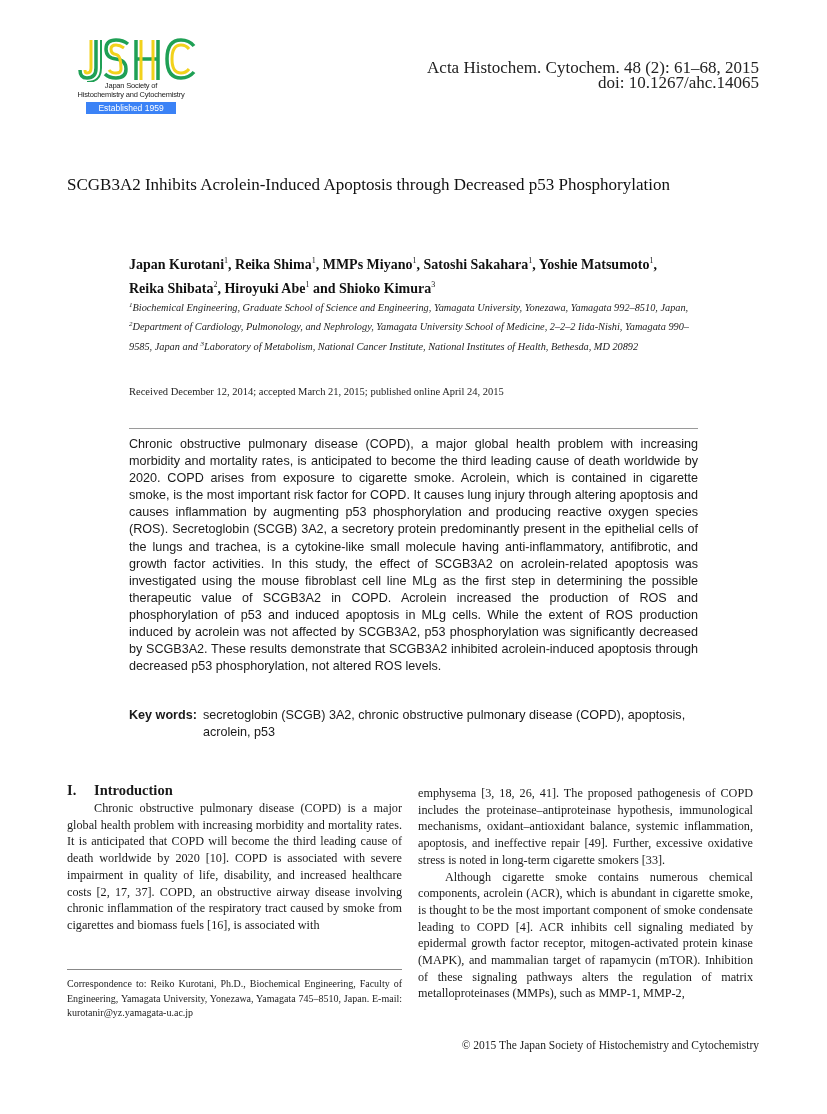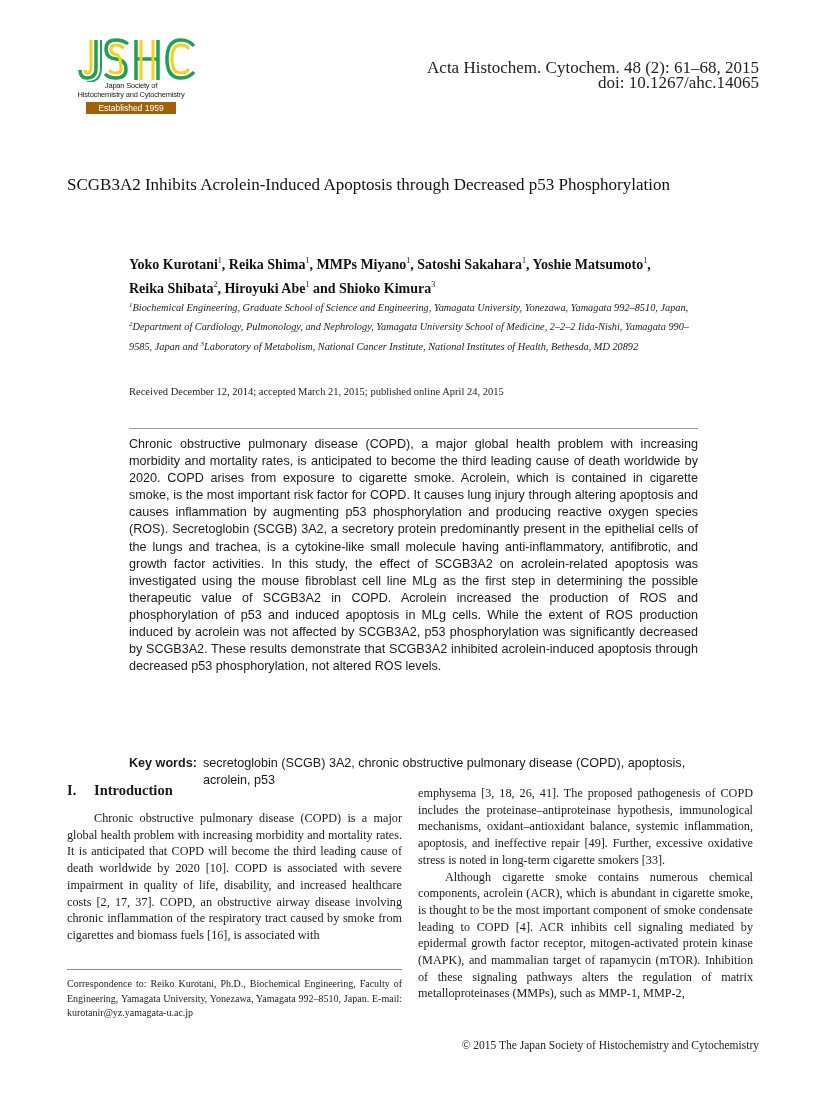--- a/index.html
+++ b/index.html
@@ -2,44 +2,44 @@
 <html><head>
 <meta charset="utf-8">
 <style>
   html, body { margin: 0; padding: 0; background: #ffffff; }
   body { width: 827px; height: 1114px; position: relative; overflow: hidden; color: #1a1a1a; }
 
   
   .logo { position: absolute; left: 66px; top: 38px; width: 130px; }
   .logo-mark { display: block; width: 118px; height: 44px; margin-left: 12px; }
   .logo-sub { font-family: "Liberation Sans", sans-serif; font-size: 7.5px; line-height: 8.5px; text-align: center; color: #222; letter-spacing: -0.2px; width: 130px; }
-  .logo-est { margin: 3px auto 16px auto; width: 90px; background: #a16207; color: #fff; font-family: "Liberation Sans", sans-serif; font-size: 8.5px; text-align: center; line-height: 12px; height: 12px; }
+  .logo-est { margin: 3px auto 16px auto; width: 90px; background: #3b82f6; color: #fff; font-family: "Liberation Sans", sans-serif; font-size: 8.5px; text-align: center; line-height: 12px; height: 12px; }
 
   .journal { position: absolute; right: 68px; top: 60px; text-align: right; font-family: "Liberation Serif", serif; font-size: 17px; line-height: 15px; color: #222; }
 
   .title { position: absolute; left: 67px; top: 174px; width: 640px; font-family: "Liberation Serif", serif; font-weight: normal; font-size: 17px; line-height: 22px; color: #111; }
 
   .authors { position: absolute; left: 129px; top: 251px; width: 620px; font-family: "Liberation Serif", serif; font-weight: bold; font-size: 14px; line-height: 20px; color: #111; }
   .authors sup { font-size: 8px; font-weight: normal; }
 
   .affil { position: absolute; left: 129px; top: 297px; width: 580px; font-family: "Liberation Serif", serif; font-style: italic; font-size: 10.3px; line-height: 16px; color: #222; }
   .affil sup { font-size: 7px; }
 
   .received { position: absolute; left: 129px; top: 386px; font-family: "Liberation Serif", serif; font-size: 10.5px; color: #222; }
 
   .abs-rule { position: absolute; left: 129px; width: 569px; height: 1px; background: #9a9a9a; }
   .abstract { position: absolute; left: 129px; top: 436px; width: 569px; font-family: "Liberation Sans", sans-serif; font-size: 12.6px; line-height: 17.1px; text-align: justify; color: #1a1a1a; }
 
-  .keywords { position: absolute; left: 129px; top: 707px; width: 590px; font-family: "Liberation Sans", sans-serif; font-size: 12.6px; line-height: 17px; color: #1a1a1a; display: flex; margin-top: 48px; }
+  .keywords { position: absolute; left: 129px; top: 707px; width: 590px; font-family: "Liberation Sans", sans-serif; font-size: 12.6px; line-height: 17px; color: #1a1a1a; display: flex; }
   .kw-label { font-weight: bold; white-space: nowrap; margin-right: 6px; }
 
   .col { position: absolute; font-family: "Liberation Serif", serif; font-size: 12.2px; line-height: 16.7px; text-align: justify; color: #1a1a1a; }
   .col-left { left: 67px; top: 781px; width: 335px; }
   .col-right { left: 418px; top: 775px; width: 335px; margin-top: 10px; }
-  .section-h { font-weight: bold; font-size: 14.5px; line-height: 18px; margin-bottom: 11px; }
+  .section-h { font-weight: bold; font-size: 14.5px; line-height: 18px; margin-bottom: 1px; }
   .section-h .num { display: inline-block; width: 27px; }
   .indent { text-indent: 27px; }
   .p { margin: 0; }
 
   .foot-rule { position: absolute; left: 67px; top: 969px; width: 335px; height: 1px; background: #888; }
   .footnote { position: absolute; left: 67px; top: 977px; width: 335px; font-family: "Liberation Serif", serif; font-size: 10px; line-height: 14.5px; text-align: justify; color: #222; }
 
   .copyright { position: absolute; right: 68px; top: 1039px; font-family: "Liberation Serif", serif; font-size: 11.5px; color: #222; }
 </style>
 </head>
@@ -68,21 +68,21 @@
   <div class="logo-est">Established 1959</div>
 </div>
 
 <div class="journal">
   <div>Acta Histochem. Cytochem. 48 (2): 61–68, 2015</div>
   <div>doi: 10.1267/ahc.14065</div>
 </div>
 
 <div class="title">SCGB3A2 Inhibits Acrolein-Induced Apoptosis through Decreased p53 Phosphorylation</div>
 
-<div class="authors" id="authors"><span>Yoko Kurotani</span><sup>1</sup>, <span>Reika Shima</span><sup>1</sup>, <span>MMPs Miyano</span><sup>1</sup>, <span>Satoshi Sakahara</span><sup>1</sup>, <span>Yoshie Matsumoto</span><sup>1</sup>, <br><span>Reika Shibata</span><sup>2</sup>, <span>Hiroyuki Abe</span><sup>1</sup> and <span>Shioko Kimura</span><sup>3</sup></div>
+<div class="authors" id="authors"><span>Japan Kurotani</span><sup>1</sup>, <span>Reika Shima</span><sup>1</sup>, <span>MMPs Miyano</span><sup>1</sup>, <span>Satoshi Sakahara</span><sup>1</sup>, <span>Yoshie Matsumoto</span><sup>1</sup>, <br><span>Reika Shibata</span><sup>2</sup>, <span>Hiroyuki Abe</span><sup>1</sup> and <span>Shioko Kimura</span><sup>3</sup></div>
 
 <div class="affil" id="affils"><sup>1</sup><span>Biochemical Engineering, Graduate School of Science and Engineering, Yamagata University, Yonezawa, Yamagata 992–8510, Japan, </span><sup>2</sup><span>Department of Cardiology, Pulmonology, and Nephrology, Yamagata University School of Medicine, 2–2–2 Iida-Nishi, Yamagata 990–9585, Japan and </span><sup>3</sup><span>Laboratory of Metabolism, National Cancer Institute, National Institutes of Health, Bethesda, MD 20892</span></div>
 
 <div class="received">Received December 12, 2014; accepted March 21, 2015; published online April 24, 2015</div>
 
 <div class="abs-rule" style="top:428px;"></div>
 <div class="abstract">Chronic obstructive pulmonary disease (COPD), a major global health problem with increasing morbidity and mortality rates, is anticipated to become the third leading cause of death worldwide by 2020. COPD arises from exposure to cigarette smoke. Acrolein, which is contained in cigarette smoke, is the most important risk factor for COPD. It causes lung injury through altering apoptosis and causes inflammation by augmenting p53 phosphorylation and producing reactive oxygen species (ROS). Secretoglobin (SCGB) 3A2, a secretory protein predominantly present in the epithelial cells of the lungs and trachea, is a cytokine-like small molecule having anti-inflammatory, antifibrotic, and growth factor activities. In this study, the effect of SCGB3A2 on acrolein-related apoptosis was investigated using the mouse fibroblast cell line MLg as the first step in determining the possible therapeutic value of SCGB3A2 in COPD. Acrolein increased the production of ROS and phosphorylation of p53 and induced apoptosis in MLg cells. While the extent of ROS production induced by acrolein was not affected by SCGB3A2, p53 phosphorylation was significantly decreased by SCGB3A2. These results demonstrate that SCGB3A2 inhibited acrolein-induced apoptosis through decreased p53 phosphorylation, not altered ROS levels.</div>
 
 <div class="keywords">
   <span class="kw-label">Key words:</span>
@@ -95,15 +95,15 @@
   </div>
   <p class="p indent">Chronic obstructive pulmonary disease (COPD) is a major global health problem with increasing morbidity and mortality rates. It is anticipated that COPD will become the third leading cause of death worldwide by 2020 [10]. COPD is associated with severe impairment in quality of life, disability, and increased healthcare costs [2, 17, 37]. COPD, an obstructive airway disease involving chronic inflammation of the respiratory tract caused by smoke from cigarettes and biomass fuels [16], is associated with</p>
 </div>
 
 <div class="col col-right">
   <p class="p">emphysema [3, 18, 26, 41]. The proposed pathogenesis of COPD includes the proteinase–antiproteinase hypothesis, immunological mechanisms, oxidant–antioxidant balance, systemic inflammation, apoptosis, and ineffective repair [49]. Further, excessive oxidative stress is noted in long-term cigarette smokers [33].</p>
   <p class="p indent">Although cigarette smoke contains numerous chemical components, acrolein (ACR), which is abundant in cigarette smoke, is thought to be the most important component of smoke condensate leading to COPD [4]. ACR inhibits cell signaling mediated by epidermal growth factor receptor, mitogen-activated protein kinase (MAPK), and mammalian target of rapamycin (mTOR). Inhibition of these signaling pathways alters the regulation of matrix metalloproteinases (MMPs), such as MMP-1, MMP-2,</p>
 </div>
 
 <div class="foot-rule"></div>
-<div class="footnote">Correspondence to: Reiko Kurotani, Ph.D., Biochemical Engineering, Faculty of Engineering, Yamagata University, Yonezawa, Yamagata 992–8510, Japan. E-mail: kurotanir@yz.yamagata-u.ac.jp</div>
+<div class="footnote">Correspondence to: Reiko Kurotani, Ph.D., Biochemical Engineering, Faculty of Engineering, Yamagata University, Yonezawa, Yamagata 745–8510, Japan. E-mail: kurotanir@yz.yamagata-u.ac.jp</div>
 
 <div class="copyright">© 2015 The Japan Society of Histochemistry and Cytochemistry</div>
 
 </body></html>

